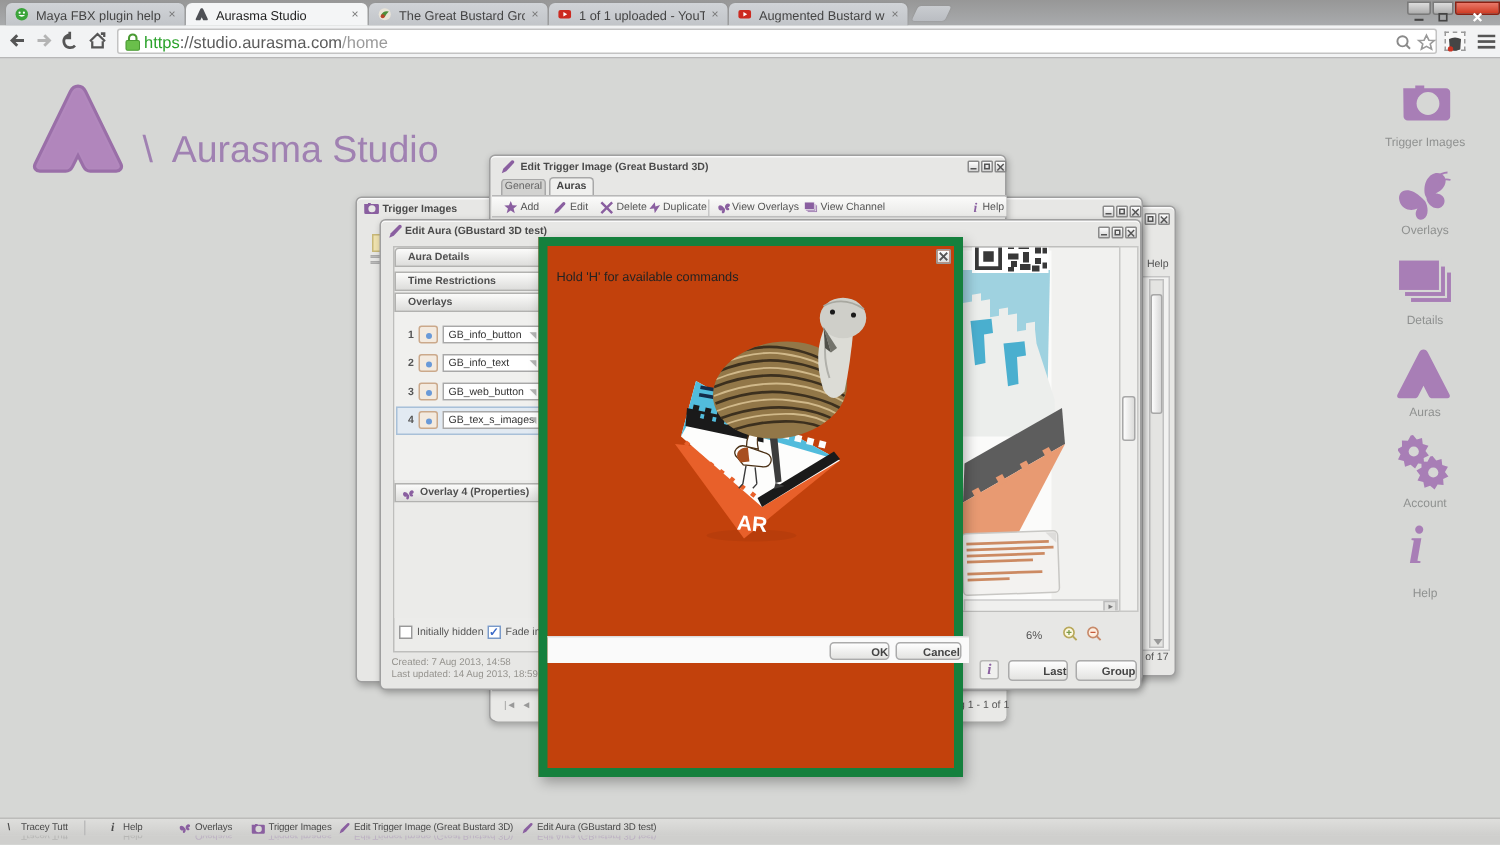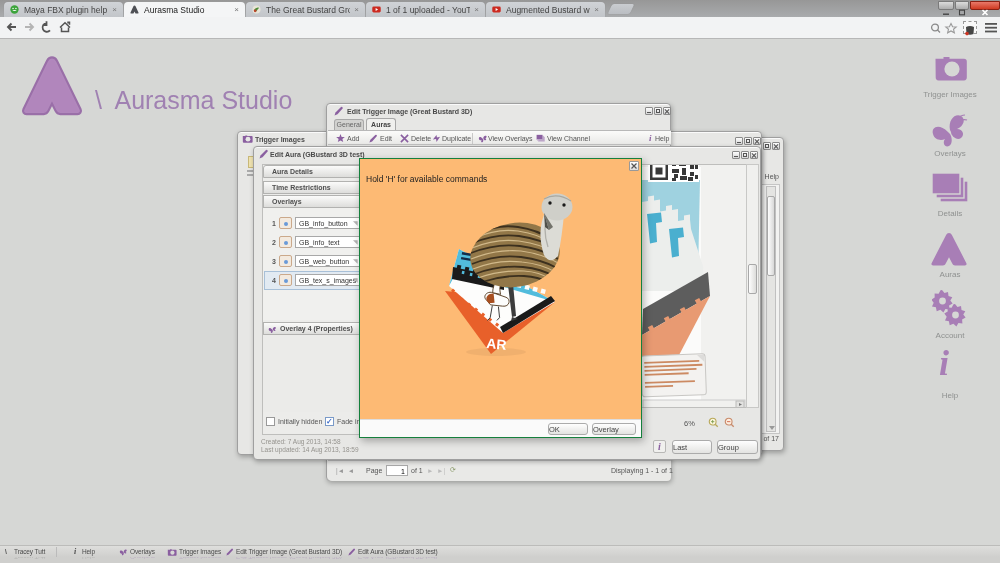--- a/index.html
+++ b/index.html
@@ -19,21 +19,21 @@
 
 .win{position:absolute;background:#e7e7e5;border:1px solid #9f9f9f;border-radius:4px;box-shadow:1px 2px 5px rgba(0,0,0,.28),inset 0 1px 0 rgba(255,255,255,.8)}
 .winhdr{position:absolute;left:0;top:0;right:0;height:13px;font-size:7px;font-weight:bold;color:#4a4a4a}
 .ctl{position:absolute;display:flex;gap:1px}
 .ctl i{width:8px;height:8px;border:1px solid #8a8a8a;background:linear-gradient(#fdfdfd,#d5d5d5);border-radius:1px;position:relative}
 .ctl i.mn:after{content:"";position:absolute;left:1px;right:1px;bottom:1px;height:1px;background:#555}
 .ctl i.mx:after{content:"";position:absolute;left:1px;right:1px;top:1px;bottom:1px;border:1px solid #555}
 .ctl i.cl:before,.ctl i.cl:after{content:"";position:absolute;left:0px;top:2.5px;width:6px;height:1px;background:#555}
 .ctl i.cl:before{transform:rotate(45deg)}.ctl i.cl:after{transform:rotate(-45deg)}
 .acchdr{position:absolute;left:0;right:0;height:13px;background:linear-gradient(#fbfbfa,#dddddb);border:1px solid #b2b2b0;font-size:7px;font-weight:bold;color:#4f4f4f}
-.btn{position:absolute;background:linear-gradient(#fefefe,#e3e3e1);border:1px solid #ababab;border-radius:3px;font-size:7.5px;font-weight:normal;color:#444;text-align:left}
+.btn{position:absolute;background:linear-gradient(#fefefe,#e3e3e1);border:1px solid #ababab;border-radius:3px;font-size:7.5px;font-weight:bold;color:#444;text-align:right}
 .toolitem{position:absolute;font-size:7px;color:#555;white-space:nowrap}
 .purple{color:#8a5fa0}
 .sblabel{position:absolute;font-size:8px;color:#8f9190;text-align:center;width:80px;left:910px}
 .row{position:absolute;font-size:7px;color:#333}
 .rowbtn{position:absolute;width:13px;height:12px;background:#f3eadf;border:1px solid #cba98b;border-radius:2px}
 .rowbtn b{position:absolute;left:4px;top:3.5px;width:4px;height:4px;background:#6a9ad8;border-radius:50%}
 .rowfld{position:absolute;width:66px;height:12px;background:#fff;border:1px solid #a8a8a8;font-size:7px;color:#333;padding:2px 0 0 3px;white-space:nowrap;overflow:hidden}
 .rowfld u{position:absolute;right:0;top:1px;width:7px;height:9px;text-decoration:none;color:#b5b5b5;font-size:6px}
 #taskbar{left:0;top:545px;width:1000px;height:12px;background:linear-gradient(#dededc,#cfcfcd);border-top:1px solid #bcbcba}
 .tb{position:absolute;top:2px;font-size:6.5px;letter-spacing:-0.1px;color:#4a4a4a;white-space:nowrap}
@@ -96,20 +96,27 @@
       </svg></div>
 </div>
 
 <div class="abs" id="toolbar">
   <svg class="abs" style="left:6px;top:3px" width="66" height="14" viewBox="0 0 66 14">
     <path d="M10 7 H2 M5.5 3.5 L2 7 L5.5 10.5" stroke="#555" stroke-width="1.9" fill="none"></path>
     <path d="M19 7 H27 M23.5 3.5 L27 7 L23.5 10.5" stroke="#b4b4b4" stroke-width="1.9" fill="none"></path>
     <path d="M40.5 3.2 A4.3 4.3 0 1 0 44 10.4 M40.5 1.2 v4 h-4" stroke="#555" stroke-width="1.8" fill="none"></path>
     <path d="M55.5 7.5 v4 h7 v-4 M54 7.5 l5 -4.8 l5 4.8 M62 3.4 v-1.2 h1.5 v2.5" stroke="#555" stroke-width="1.5" fill="none"></path>
   </svg>
+  <div id="addrbar">
+    <svg class="abs" style="left:4px;top:2px" width="11" height="12" viewBox="0 0 11 12">
+        <rect x="1" y="5" width="9" height="6.5" rx="1" fill="#6abf4b" stroke="#4a9a33" stroke-width="0.7"></rect>
+        <path d="M3 5 V3.5 A2.5 2.5 0 0 1 8 3.5 V5" stroke="#4a9a33" stroke-width="1.4" fill="none"></path>
+      </svg>
+    <div class="abs" style="left:17px;top:3px;font-size:11px;color:#333"><span style="color:#2aa22a">https</span><span style="color:#5b5b5b">://studio.aurasma.com</span><span style="color:#9a9a9a">/home</span></div>
+  </div>
   <svg class="abs" style="left:930px;top:5px" width="30" height="13" viewBox="0 0 30 13">
       <circle cx="5" cy="5.5" r="3.4" fill="none" stroke="#8a8a8a" stroke-width="1.3"></circle>
       <path d="M7.5 8 L10 10.5" stroke="#8a8a8a" stroke-width="1.3"></path>
       <path d="M21 1.5 L22.6 4.8 L26.2 5 L23.5 7.3 L24.4 10.8 L21 8.9 L17.6 10.8 L18.5 7.3 L15.8 5 L19.4 4.8 Z" fill="none" stroke="#9a9a9a" stroke-width="1.1"></path>
     </svg>
   <div class="abs" style="left:963px;top:4px;width:14px;height:13px;border:1px dashed #999;background:#f8f8f8">
     <svg width="12" height="11" viewBox="0 0 12 11">
         <path d="M2 2 Q6 0 10 2 L9.5 9 Q6 10.5 2.5 9 Z" fill="#454545"></path>
         <circle cx="3" cy="8.6" r="1.8" fill="#cc3322"></circle>
       </svg>
@@ -388,21 +395,21 @@
       <path d="M8.5 8.5 L11.5 11.5" stroke="#c88a6a" stroke-width="1.5"></path>
       <path d="M3.5 5.5 h4" stroke="#c85a3a" stroke-width="1"></path>
     </svg>
 
   <div class="abs" style="left:7px;top:291px;font-size:6.5px;color:#95938e;line-height:8px">Created: 7 Aug 2013, 14:58<br>Last updated: 14 Aug 2013, 18:59</div>
   <div class="abs" style="left:399px;top:293px;width:13px;height:13px;border:1px solid #b8b8b6;border-radius:2px;background:#f0f0ee;text-align:center;font-family:'Liberation Serif',serif;font-style:italic;font-weight:bold;font-size:10px;color:#8a5fa0">i</div>
   <div class="btn" style="left:418px;top:293px;width:40px;height:14px;padding-top:2px">Last</div>
   <div class="btn" style="left:463px;top:293px;width:41px;height:14px;padding-top:2px">Group</div>
 </div>
 
-<div class="abs" style="left:359px;top:158px;width:283px;height:280px;background:#fdba74;border:1px solid #15803d;box-shadow:2px 3px 8px rgba(0,0,0,.3)">
+<div class="abs" style="left:359px;top:158px;width:283px;height:360px;background:#c2410c;border:6px solid #15803d;box-shadow:2px 3px 8px rgba(0,0,0,.3)">
   <div class="abs" style="right:2px;top:2px;width:10px;height:10px;border:1px solid #999;background:linear-gradient(#fff,#ddd);border-radius:1px">
     <svg style="display:block" width="8" height="8" viewBox="0 0 8 8">
         <path d="M1.5 1.5 L6.5 6.5 M6.5 1.5 L1.5 6.5" stroke="#555" stroke-width="1.2"></path>
       </svg>
   </div>
   <div class="abs" style="left:6px;top:15px;font-size:8.5px;color:#222">Hold 'H' for available commands</div>
 
   <svg class="abs" style="left:56px;top:22px" width="180" height="205" viewBox="0 0 180 205">
     <ellipse cx="80" cy="171" rx="30" ry="4" fill="rgba(0,0,0,0.05)"></ellipse>
 
@@ -503,21 +510,21 @@
       <path d="M128 18 Q141 11 155 20" stroke="#a8a8a0" stroke-width="1.2" fill="none"></path>
       <circle cx="134" cy="22" r="1.7" fill="#1a1a1a"></circle>
         <circle cx="148" cy="24" r="1.7" fill="#1a1a1a"></circle>
       <path d="M128 32 L133 49 L137 46 Z" fill="#73736b"></path>
       <path d="M128 32 L129 46 L133 49 Z" fill="#50504a"></path>
     </g>
   </svg>
 
   <div class="abs" style="left:0;top:260px;width:281px;height:18px;background:#fafafa;border-top:1px solid #ddd"></div>
   <div class="btn" style="left:188px;top:264px;width:40px;height:12px;padding-top:1px;font-size:7.5px">OK</div>
-  <div class="btn" style="left:232px;top:264px;width:44px;height:12px;padding-top:1px;font-size:7.5px">Overlay</div>
+  <div class="btn" style="left:232px;top:264px;width:44px;height:12px;padding-top:1px;font-size:7.5px">Cancel</div>
 </div>
 
 <div class="abs" id="taskbar">
   <div class="tb purple" style="left:5px;font-weight:bold">\</div>
   <div class="tb" style="left:14px">Tracey Tutt</div>
   <div class="tbsep" style="left:56px"></div>
   <div class="tb purple" style="left:74px;font-family:'Liberation Serif',serif;font-style:italic;font-weight:bold;font-size:8px;top:1px">i</div>
   <div class="tb" style="left:82px">Help</div>
   <svg class="abs" style="left:119px;top:2px" width="9" height="8" viewBox="0 0 38 35">
       <g fill="#8a5fa0">

